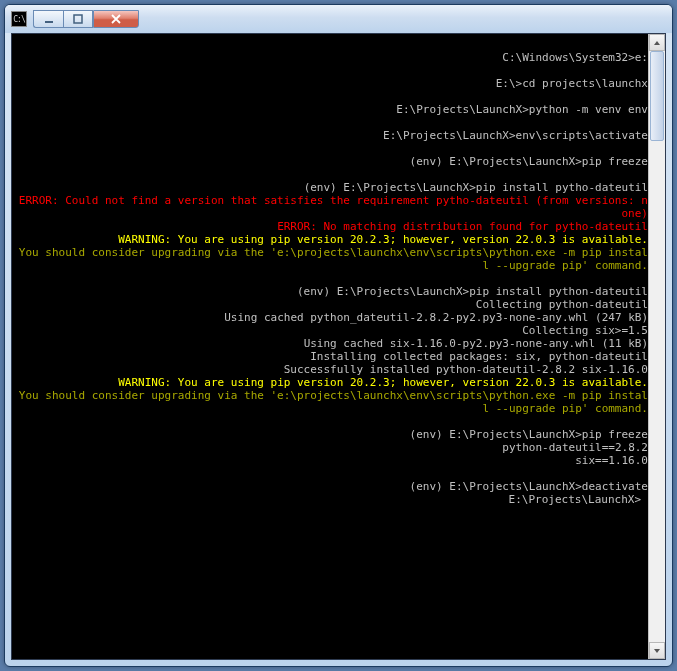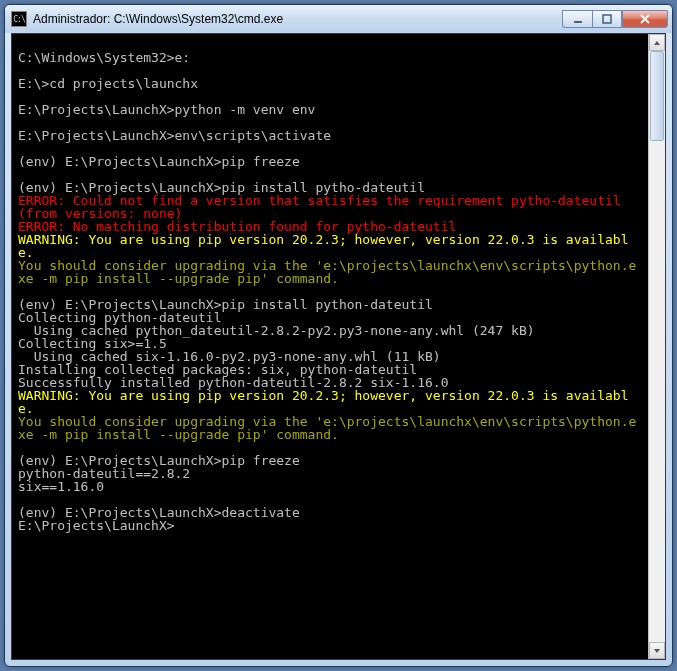--- a/index.html
+++ b/index.html
@@ -73,28 +73,29 @@
   .client {
     flex: 1;
     margin: 0 6px 6px 6px;
     background: #000;
     border: 1px solid #2d3a50;
     display: flex;
     position: relative;
   }
   .terminal {
     flex: 1;
-    padding: 4px 11px 4px 6px;
+    padding: 4px 0 4px 6px;
     font-family: "Lucida Console", Consolas, monospace;
-    font-size: 13px;
+    font-size: 11px;
     line-height: 13px;
     color: #c0c0c0;
     white-space: pre-wrap;
     word-break: break-all;
     overflow: hidden;
+    text-align: right;
   }
   .scrollbar {
     width: 17px;
     background: #e9e9e9;
     border-left: 1px solid #c2c2c2;
     display: flex;
     flex-direction: column;
   }
   .sb-btn {
     height: 17px;
@@ -115,21 +116,20 @@
   .c-olive  { color: #a8a800; }
   .c-white  { color: #c0c0c0; }
   .cursor { display: inline-block; width: 7px; height: 12px; vertical-align: text-bottom; }
 </style>
 </head>
 <body>
 
 <div class="window">
   <div class="titlebar">
     <div class="icon-box">C:\</div>
-    <div class="title-text">Administrador: C:\Windows\System32\cmd.exe</div>
     <div class="win-buttons">
       <div class="win-btn min">
         <svg viewBox="0 0 12 10">
             <rect x="2" y="7" width="8" height="2" fill="#43607f"></rect>
           </svg>
       </div>
       <div class="win-btn max">
         <svg viewBox="0 0 12 10">
             <rect x="2" y="1" width="8" height="8" fill="none" stroke="#43607f" stroke-width="1.5"></rect>
           </svg>

